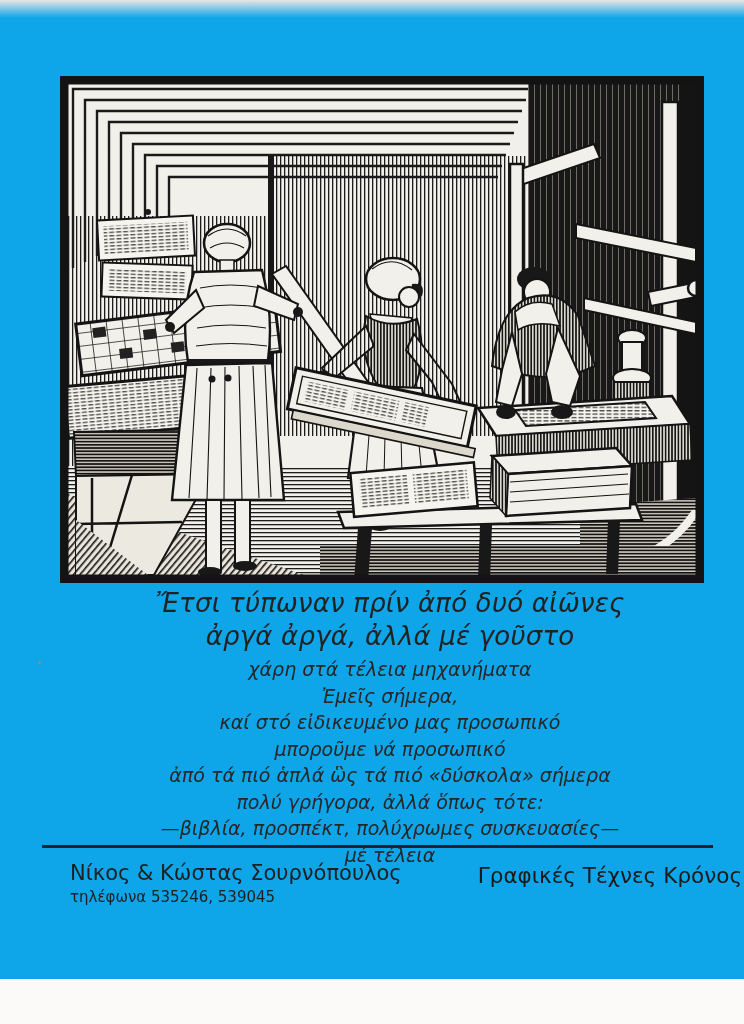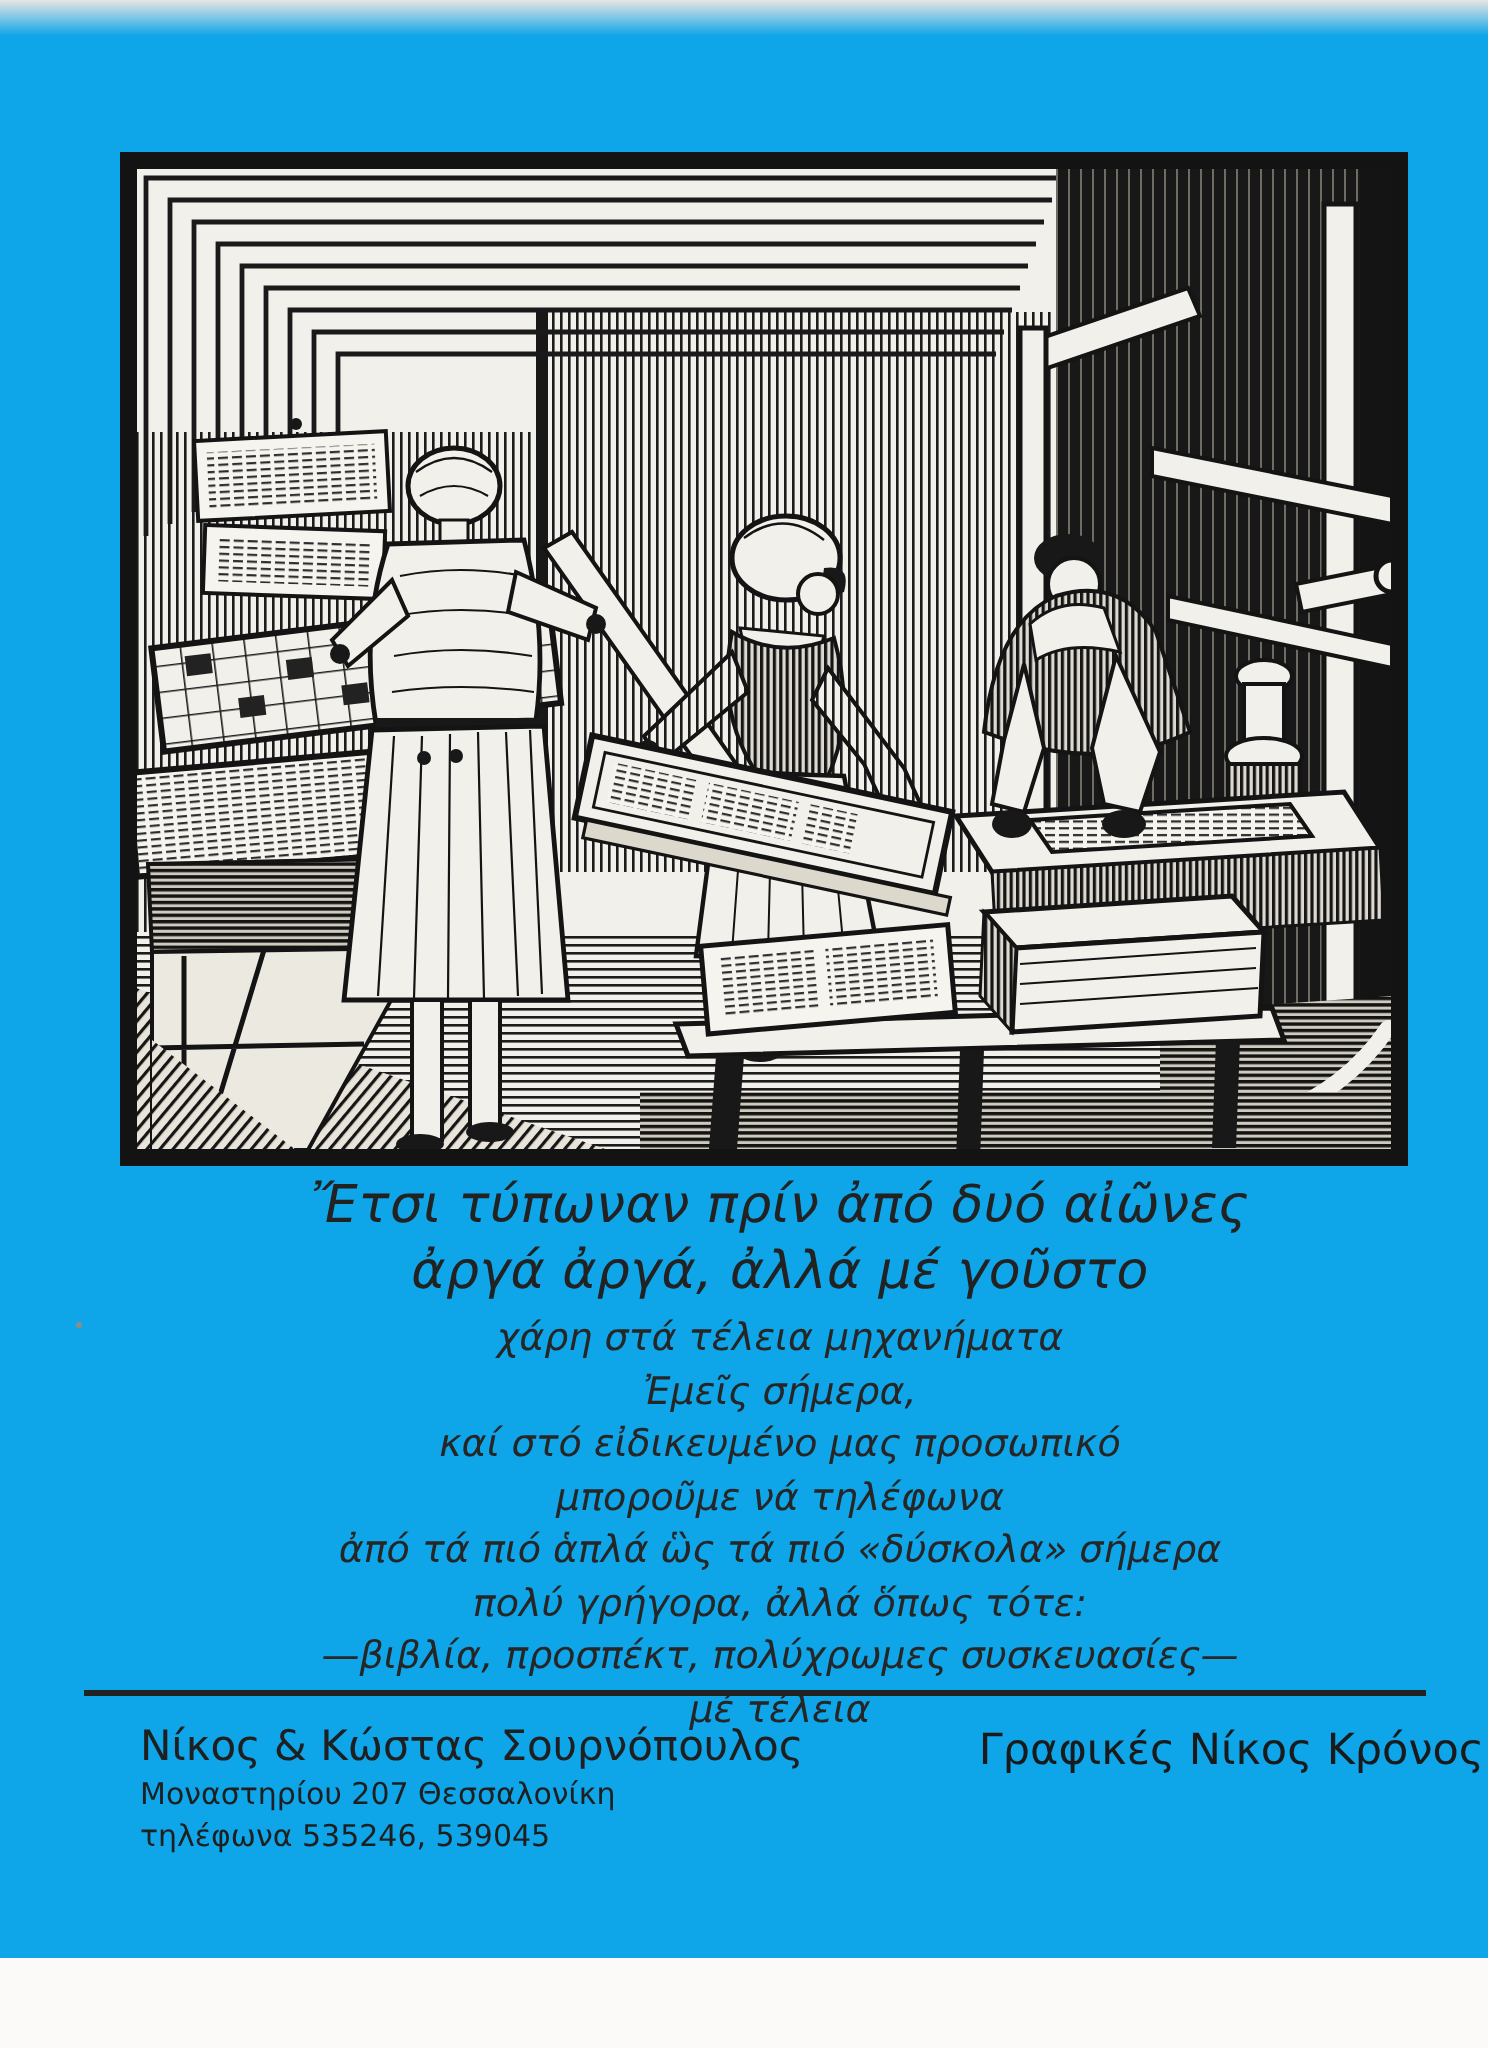--- a/index.html
+++ b/index.html
@@ -219,33 +219,32 @@
 
   <h1 class="headline">
     <span class="hl">Ἔτσι τύπωναν πρίν ἀπό δυό αἰῶνες</span>
     <span class="hl">ἀργά ἀργά, ἀλλά μέ γοῦστο</span>
   </h1>
 
   <div class="bodytext">
     <div class="bl">χάρη στά τέλεια μηχανήματα</div>
     <div class="bl">Ἐμεῖς σήμερα,</div>
     <div class="bl">καί στό εἰδικευμένο μας προσωπικό</div>
-    <div class="bl">μποροῦμε νά τηλέφωνα</div>
+    <div class="bl">μποροῦμε νά προσωπικό</div>
     <div class="bl">ἀπό τά πιό ἁπλά ὣς τά πιό «δύσκολα» σήμερα</div>
     <div class="bl">πολύ γρήγορα, ἀλλά ὅπως τότε:</div>
     <div class="bl">—βιβλία, προσπέκτ, πολύχρωμες συσκευασίες—</div>
     <div class="bl">μέ τέλεια</div>
   </div>
 
   <hr class="rule">
 
   <div class="footer-left">
     <div class="fname">Νίκος &amp; Κώστας Σουρνόπουλος</div>
-    <div class="faddr">Μοναστηρίου 207 Θεσσαλονίκη</div>
     <div class="fphone">τηλέφωνα 535246, 539045</div>
   </div>
 
   <div class="footer-right">
-    <span>Γραφικές Νίκος</span><span class="brand-bold">Κρόνος</span>
+    <span>Γραφικές Τέχνες</span><span class="brand-bold">Κρόνος</span>
   </div>
 
   <div class="speck s1"></div>
 </div>
 
 </body></html>

